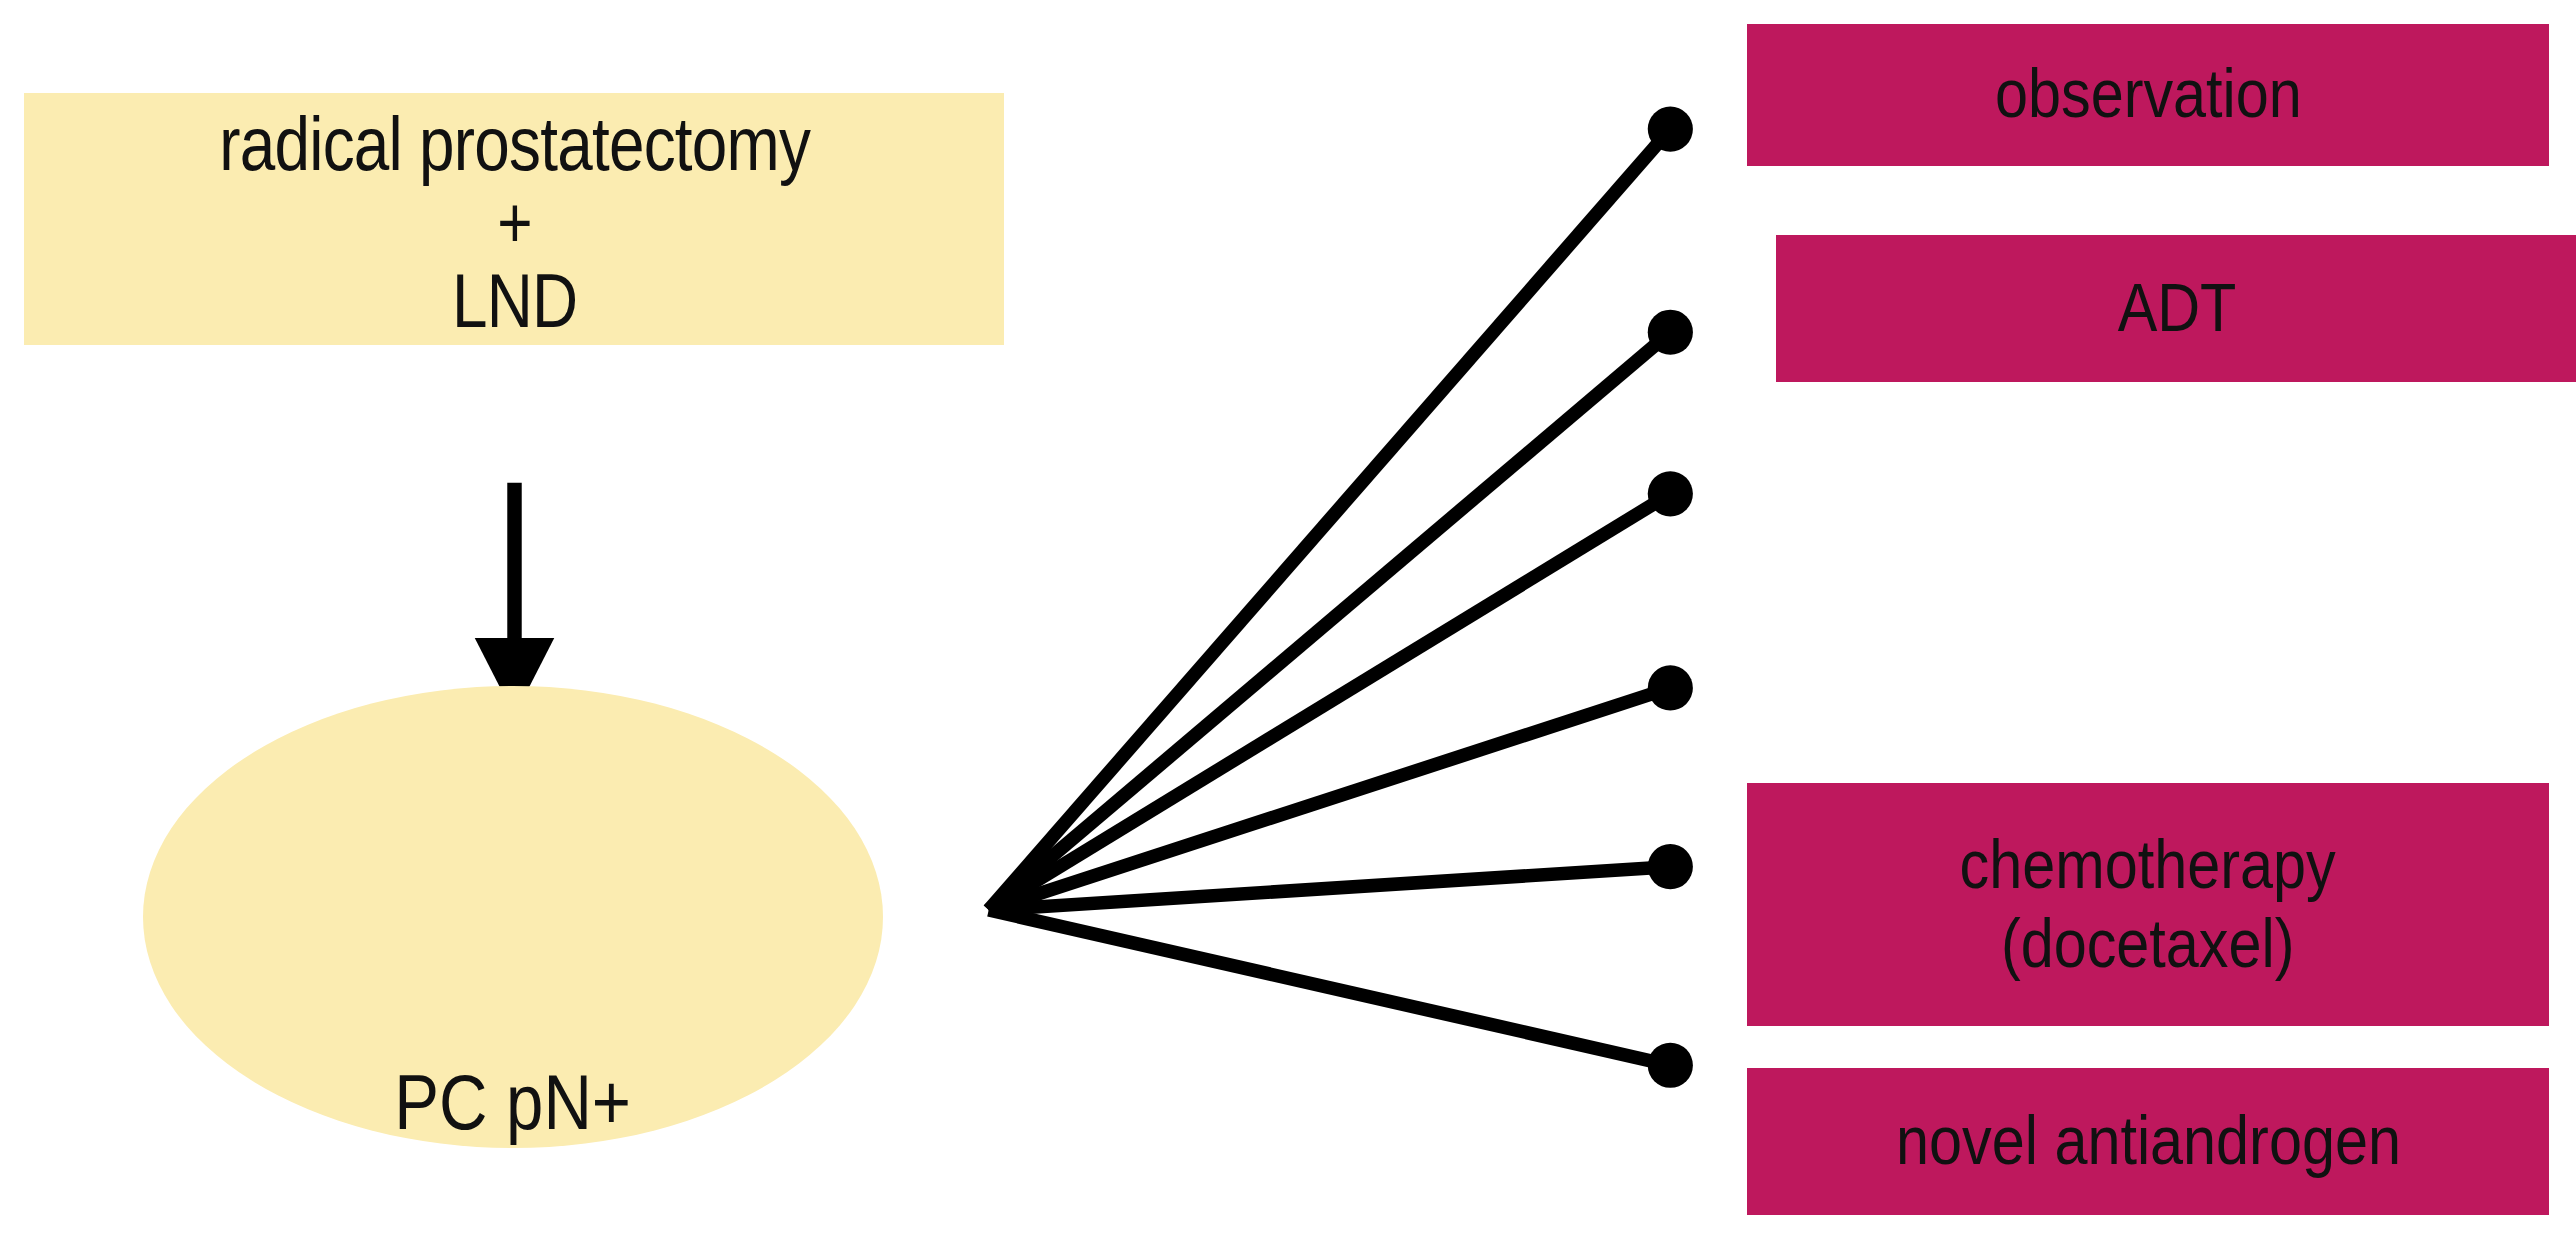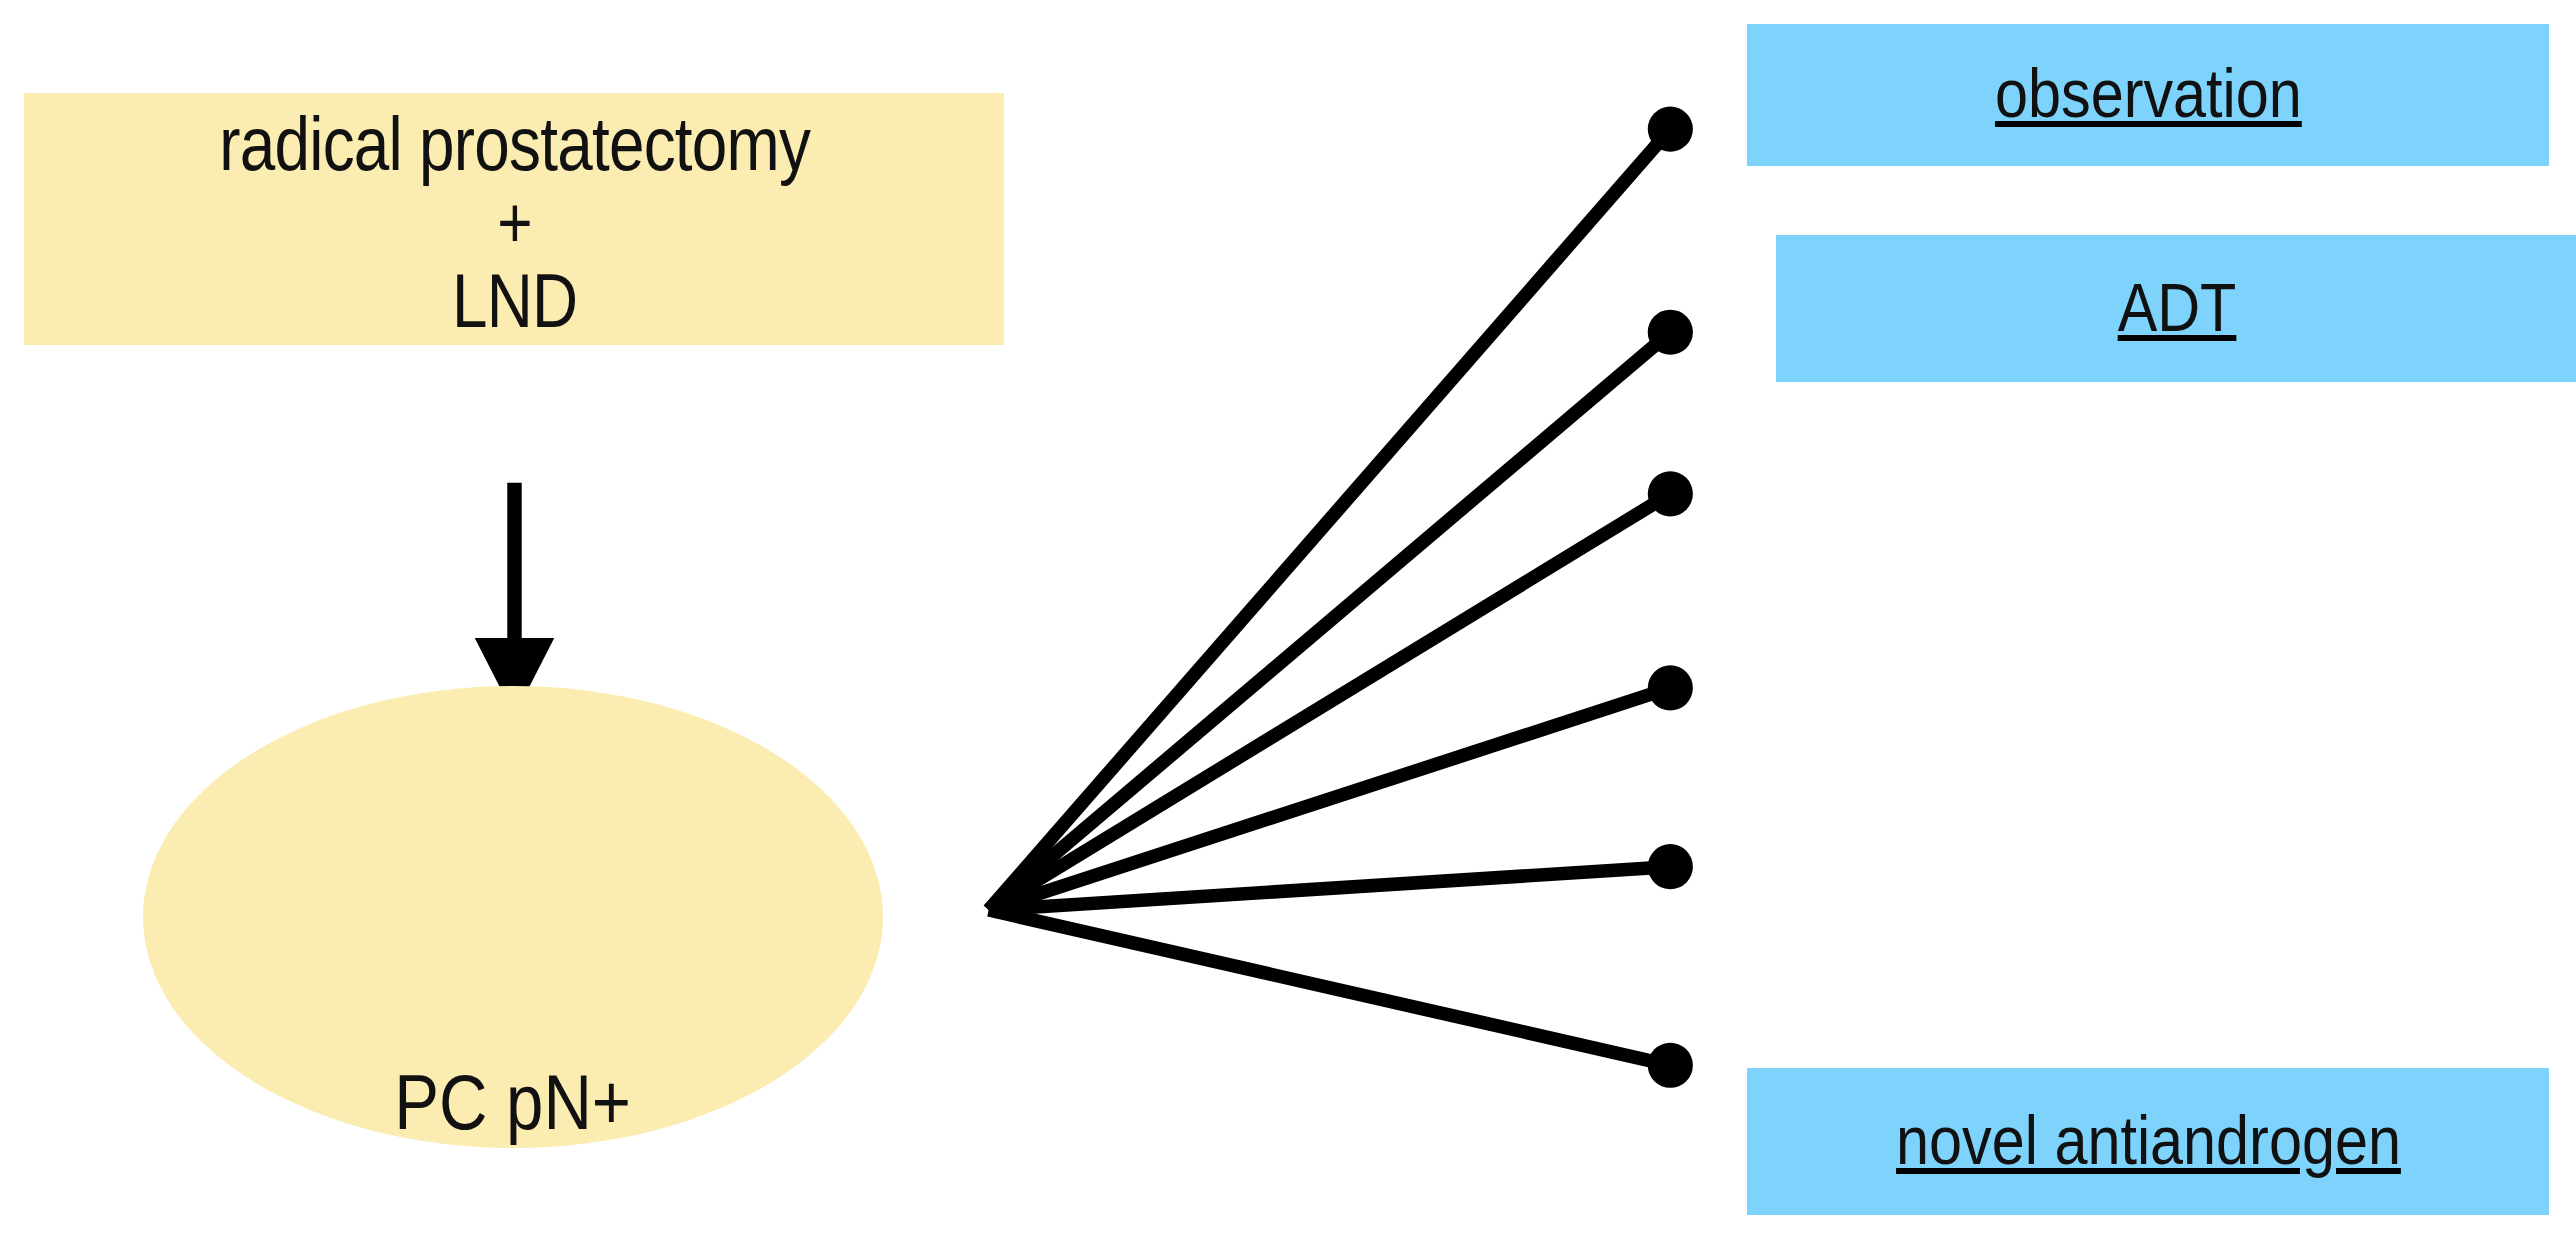--- a/index.html
+++ b/index.html
@@ -78,27 +78,26 @@
     width: 2576px;
     height: 1235px;
     pointer-events: none;
   }
 
   
   .option-box {
     position: absolute;
     left: 1747px;
     width: 802px;
-    background: #7dd3fc;
+    background: #be185d;
     display: flex;
     flex-direction: column;
     align-items: center;
     justify-content: center;
     box-sizing: border-box;
-    text-decoration: underline;
   }
   .option-label {
     color: #111111;
     font-size: 69px;
     line-height: 1.14;
     white-space: nowrap;
     transform: scaleX(0.86);
     transform-origin: center center;
   }
 </style>
@@ -144,19 +143,23 @@
   <div class="option-box" style="top:23.5px;  height:142px;">
     <div class="option-label">observation</div>
   </div>
 
   <div class="option-box" style="top:235px; height:147px;margin-left:29px;">
     <div class="option-label">ADT</div>
   </div>
 
 
 
+  <div class="option-box" style="top:783px; height:243px;">
+    <div class="option-label">chemotherapy</div>
+    <div class="option-label">(docetaxel)</div>
+  </div>
 
   <div class="option-box" style="top:1068px; height:147px;">
     <div class="option-label">novel antiandrogen</div>
   </div>
 
 </div>
 
 
 </body></html>

